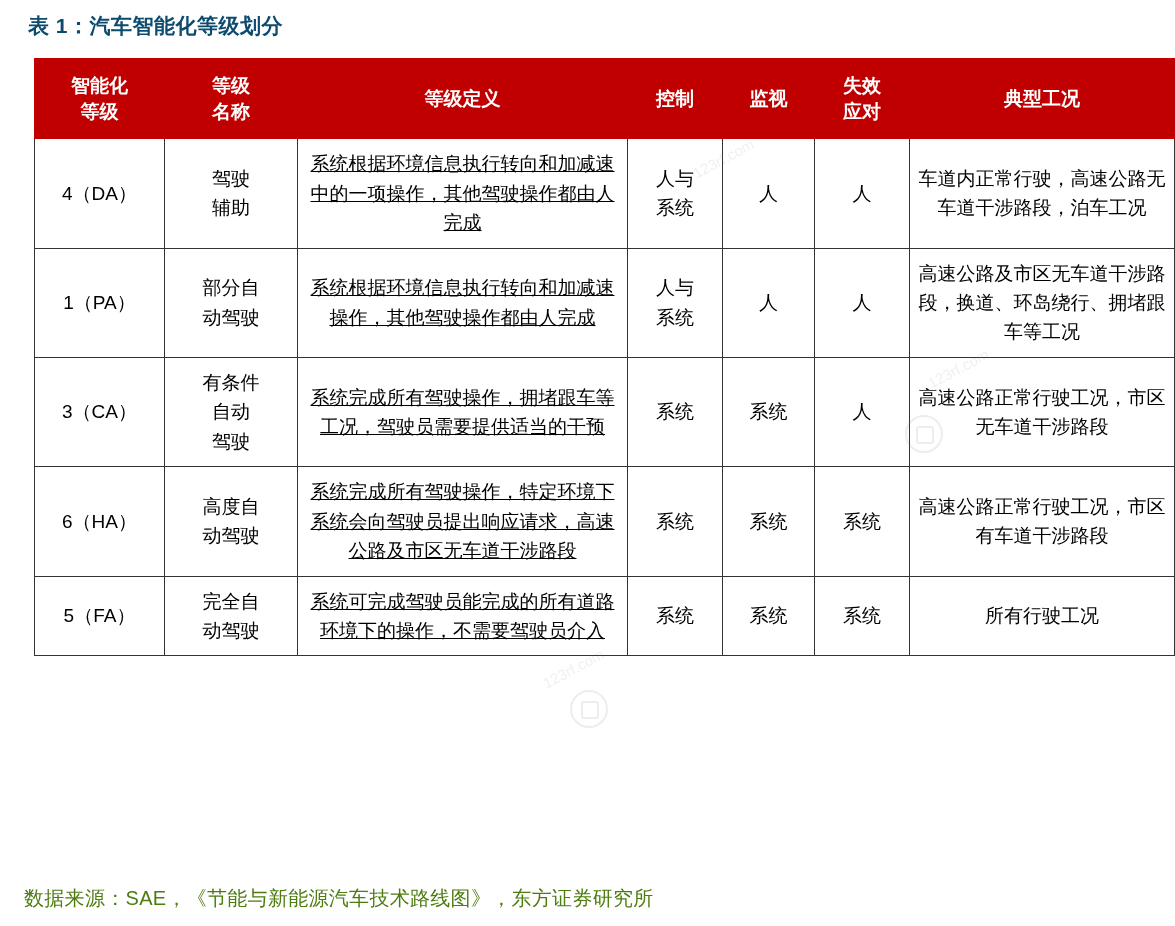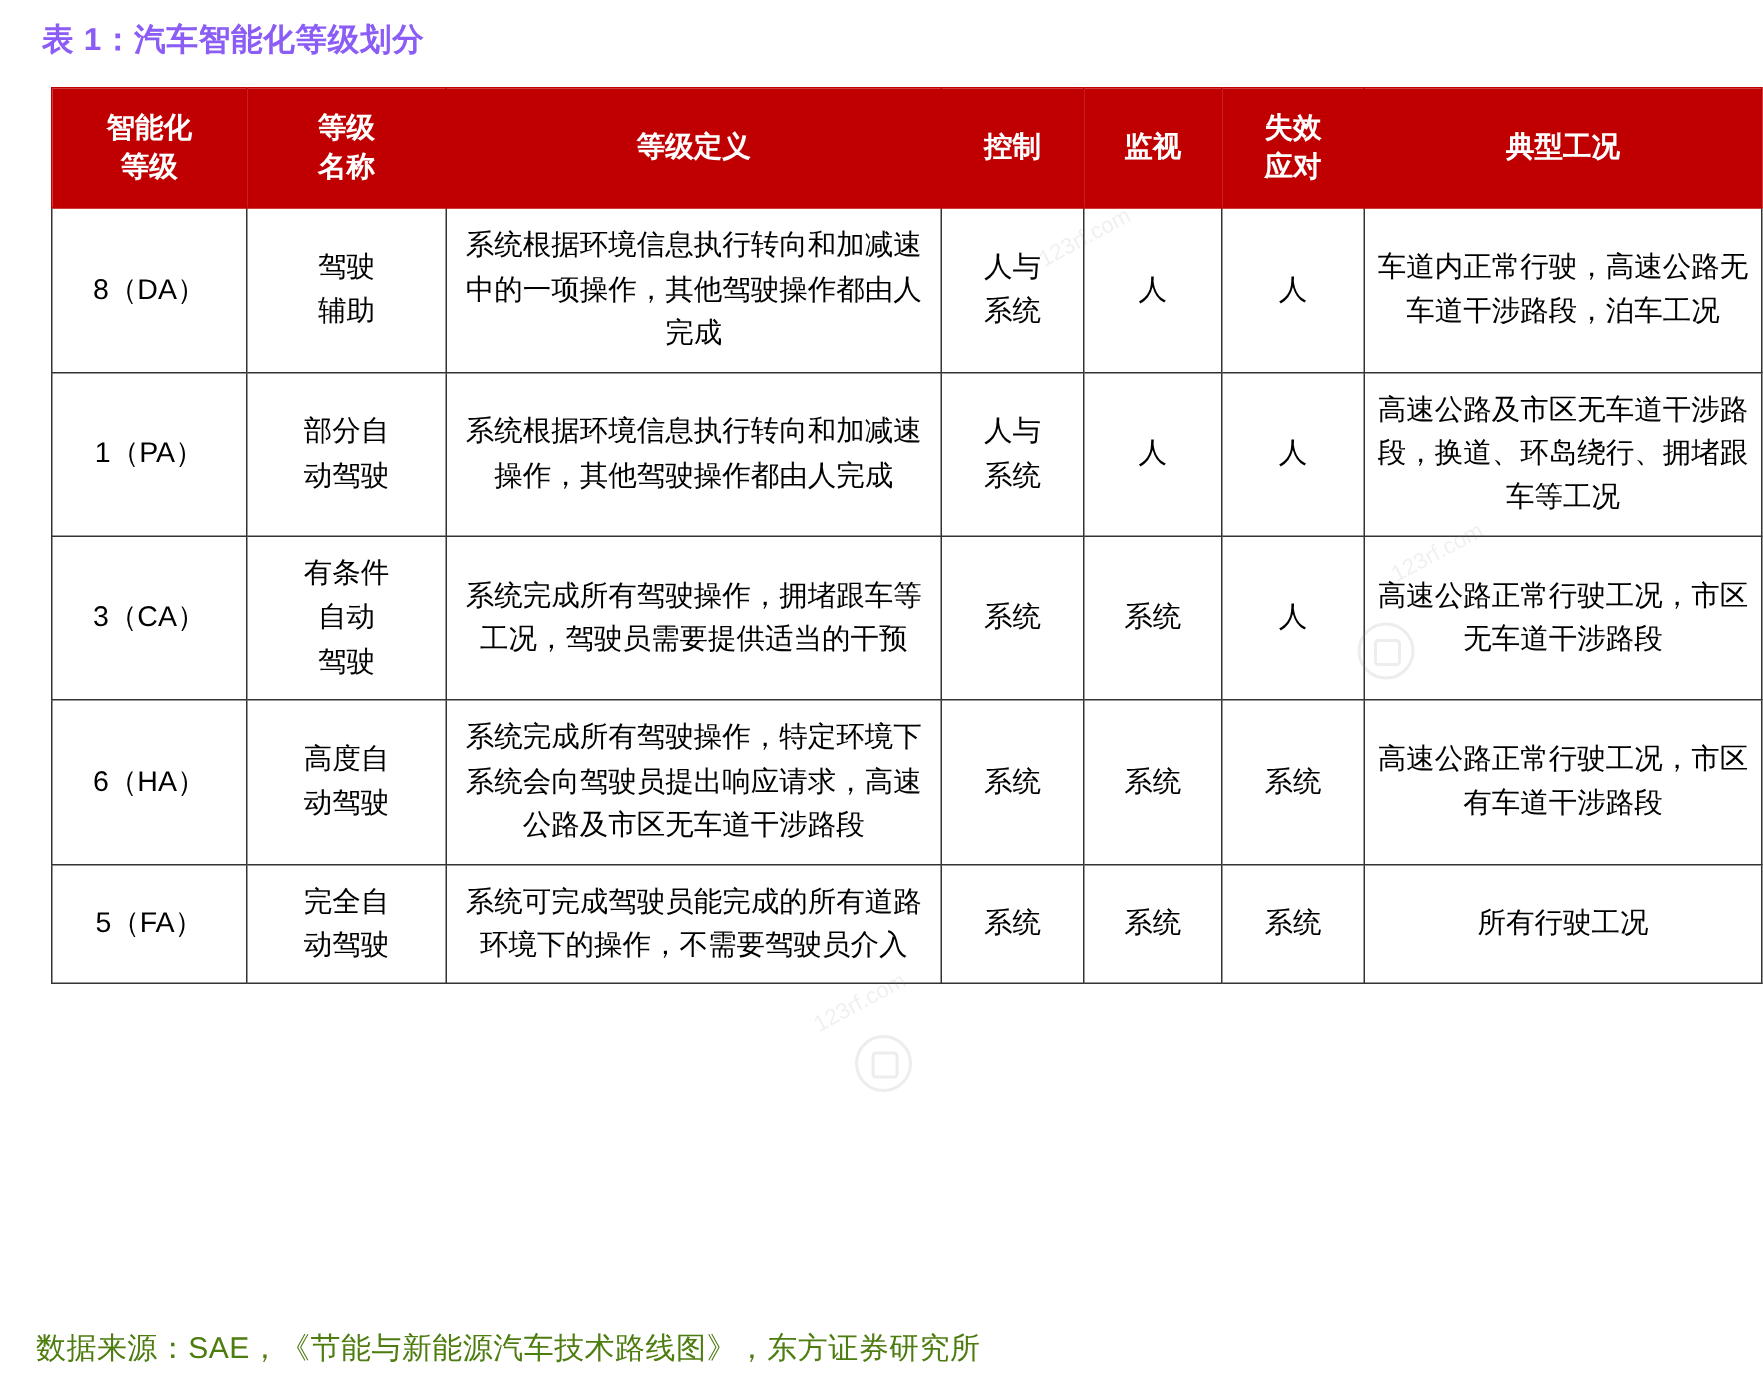--- a/index.html
+++ b/index.html
@@ -16,21 +16,21 @@
     overflow: hidden;
   }
   .page {
     position: relative;
     width: 1175px;
     height: 926px;
     box-sizing: border-box;
     padding: 0 18px;
   }
   .title {
-    color: #8b5cf6;
+    color: #0c4a6e;
     font-size: 21px;
     font-weight: bold;
     letter-spacing: 0.5px;
     padding-top: 12px;
     padding-left: 10px;
     margin-bottom: 18px;
     white-space: nowrap;
   }
   table.grade-table {
     border-collapse: collapse;
@@ -56,20 +56,21 @@
     font-size: 19px;
     line-height: 1.55;
     padding: 10px 8px;
     color: #000000;
   }
   table.grade-table tbody tr td:first-child {
     font-size: 19px;
   }
   .cell-def {
     text-align: center;
+    text-decoration: underline;
   }
   .source {
     position: absolute;
     left: 24px;
     bottom: 14px;
     font-size: 20px;
     color: #4d7c0f;
     letter-spacing: 0.3px;
   }
   
@@ -136,21 +137,21 @@
         <th style="white-space:pre-line">等级定义</th>
         <th style="white-space:pre-line">控制</th>
         <th style="white-space:pre-line">监视</th>
         <th style="white-space:pre-line">失效
 应对</th>
         <th style="white-space:pre-line">典型工况</th>
       </tr>
     </thead>
     <tbody>
       <tr>
-        <td>8（DA）</td>
+        <td>4（DA）</td>
         <td style="white-space:pre-line">驾驶
 辅助</td>
         <td class="cell-def">系统根据环境信息执行转向和加减速中的一项操作，其他驾驶操作都由人完成</td>
         <td style="white-space:pre-line">人与
 系统</td>
         <td>人</td>
         <td>人</td>
         <td>车道内正常行驶，高速公路无车道干涉路段，泊车工况</td>
       </tr>
       <tr>

